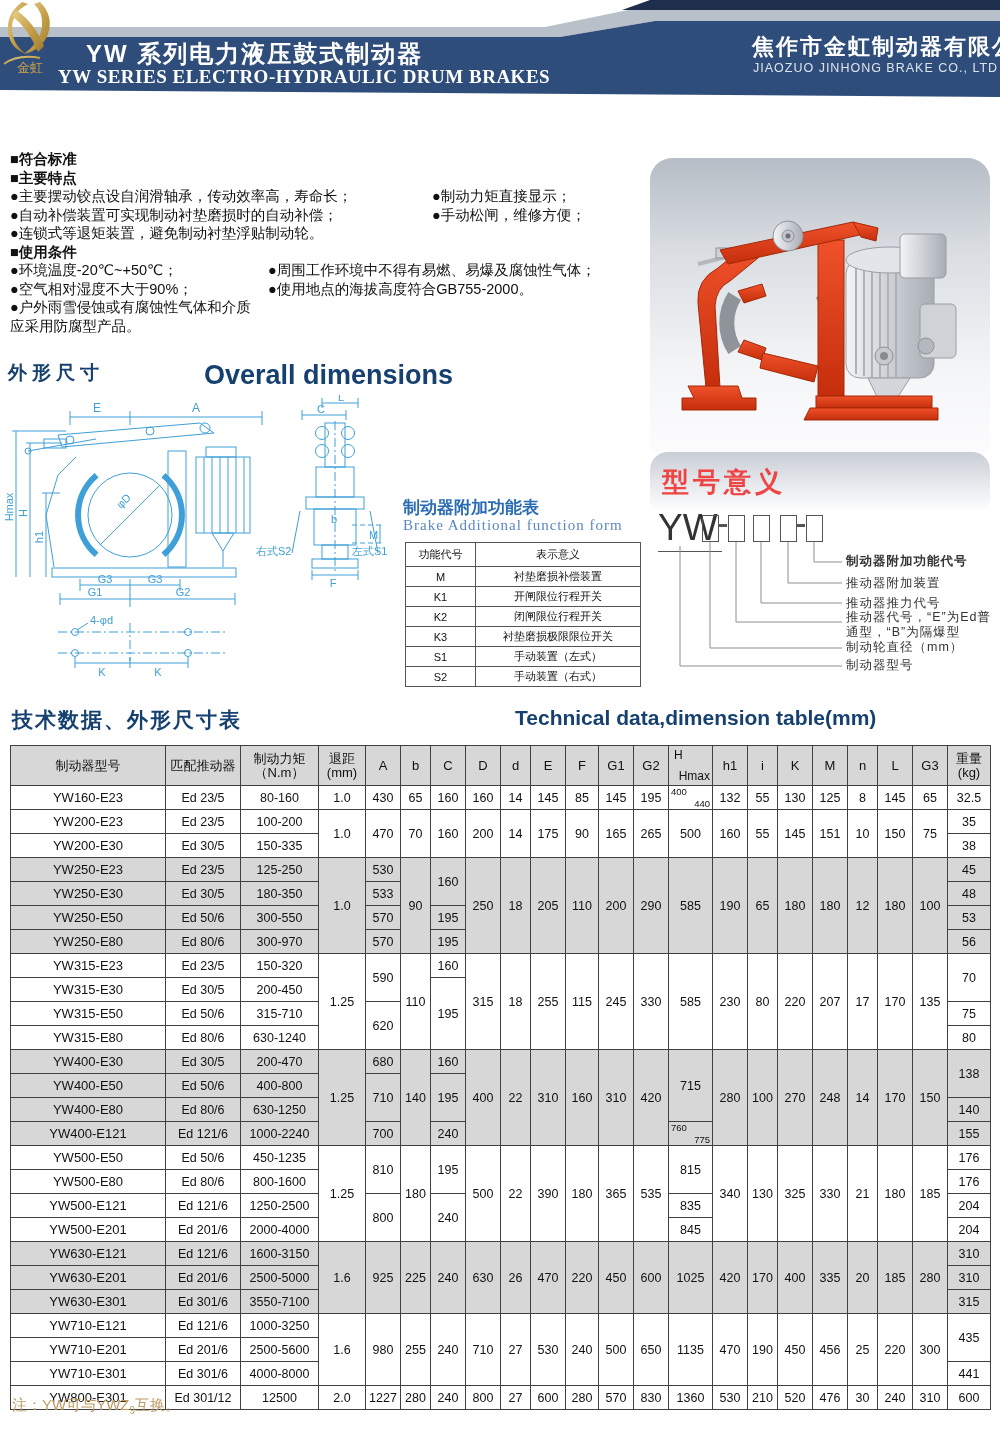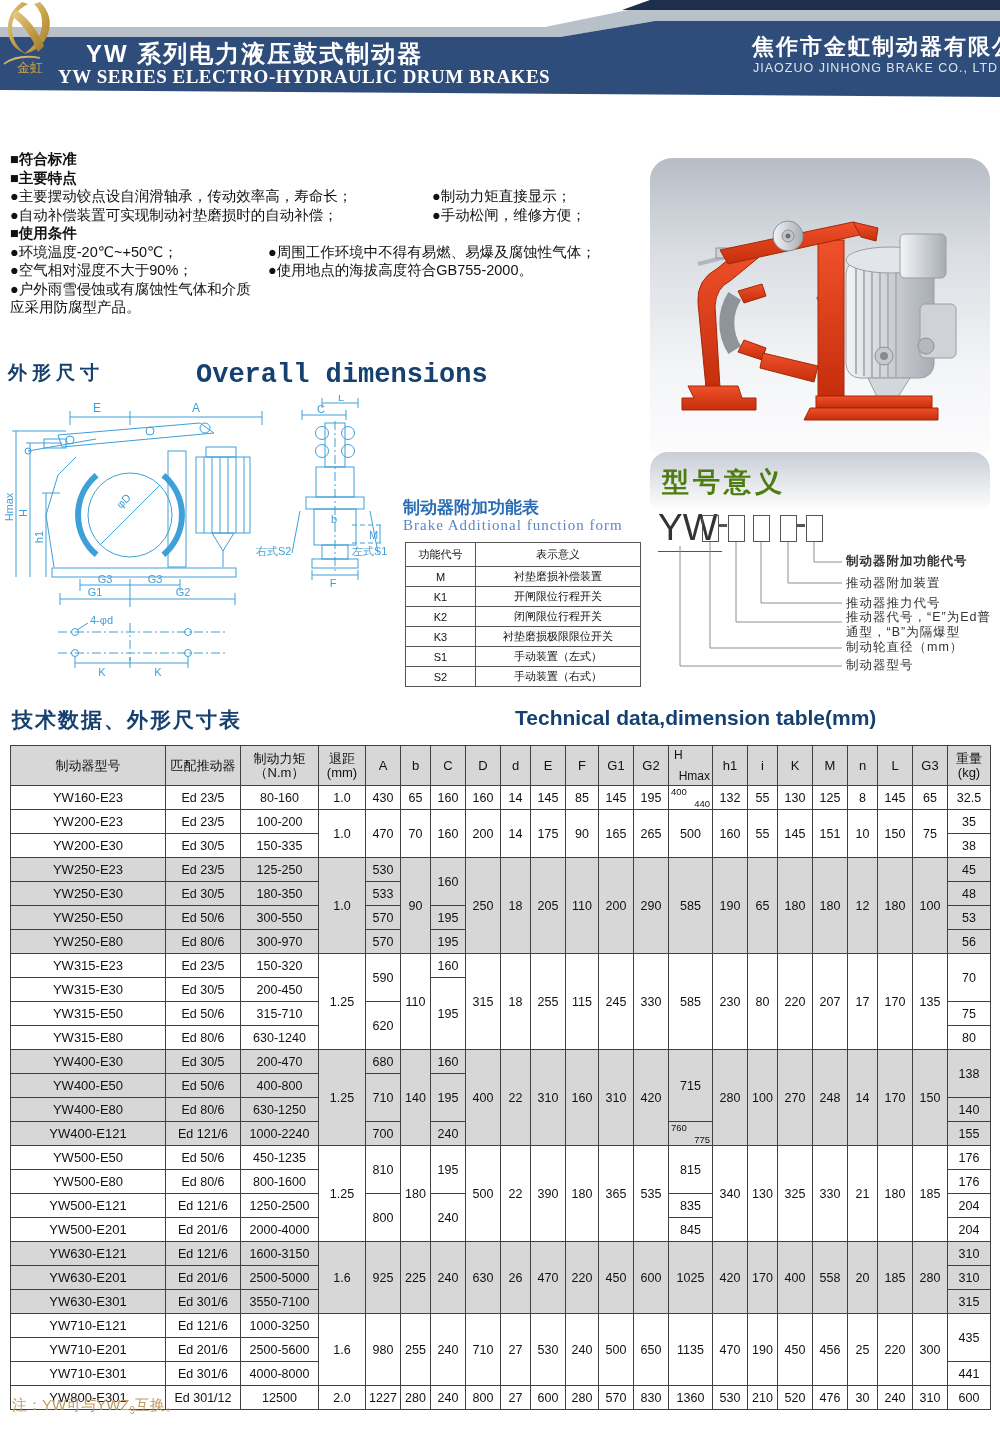--- a/index.html
+++ b/index.html
@@ -31,31 +31,31 @@
   #func-table{position:absolute;left:405px;top:542px;border-collapse:collapse;table-layout:fixed;width:235px;}
   #func-table th,#func-table td{border:1px solid #555;font-size:11px;font-weight:normal;text-align:center;padding:0;}
   #func-table thead tr{height:24px;}
   #func-table tbody tr{height:20px;}
   
   #photo-panel{position:absolute;left:650px;top:158px;width:340px;height:304px;border-radius:22px;
                background:linear-gradient(180deg,#b6bdc6 0%,#d9dde2 30%,#f4f5f7 70%,#fdfdfe 100%);}
   #model-panel{position:absolute;left:650px;top:452px;width:348px;height:245px;}
   .model-grad{position:absolute;left:0;top:0;width:340px;height:66px;border-radius:18px;
               background:linear-gradient(180deg,#c9ced6 0%,rgba(255,255,255,0) 90%);}
-  #model-title{position:absolute;left:12px;top:12px;font-size:27px;font-weight:bold;color:#4d7c0f;letter-spacing:4px;}
+  #model-title{position:absolute;left:12px;top:12px;font-size:27px;font-weight:bold;color:#ef4444;letter-spacing:4px;}
   .yw{position:absolute;left:8px;top:55px;font-size:37px;color:#333;border-bottom:1.5px solid #555;padding:0 4px 2px 0;}
   .mbox{position:absolute;top:63px;width:15px;height:25px;border:1.5px solid #555;}
   .mdash{position:absolute;top:72px;width:8px;height:2.5px;background:#555;}
   #model-leads{position:absolute;left:0;top:0;}
   .model-label{position:absolute;left:196px;width:152px;font-size:12.5px;color:#333;line-height:15px;letter-spacing:1px;}
   
   #tech-cn{left:12px;top:706px;font-size:21px;letter-spacing:2px;}
   #tech-en{left:515px;top:706px;font-size:21px;}
   #dims-cn{left:8px;top:360px;font-size:19px;letter-spacing:5px;}
-  #dims-en{left:196px;top:360px;font-size:27px;font-family:Liberation Mono, monospace;}
+  #dims-en{left:204px;top:360px;font-size:27px;}
   #main-table{position:absolute;left:10px;top:745px;border-collapse:collapse;table-layout:fixed;width:980px;}
   #main-table th,#main-table td{border:1px solid #404040;text-align:center;vertical-align:middle;
       padding:0;font-size:12.5px;font-weight:normal;white-space:nowrap;overflow:hidden;background:#fff;}
   #main-table thead tr{height:40px;}
   #main-table tbody tr{height:24px;}
   #main-table thead th{background:#d7d7d7;font-size:13px;}
   #main-table .shade td{background:#d7d7d7;}
   #main-table td:first-child{font-size:13px;}
   .hl2{display:block;line-height:14px;}
   .diag{position:relative;
@@ -102,20 +102,23 @@
   <div id="specs">
       <div class="spec-title">■符合标准</div>
       <div class="spec-title">■主要特点</div>
       <div class="spec-row">
         <span class="spec-left" style="width: 422px;">●主要摆动铰点设自润滑轴承，传动效率高，寿命长；</span>
         <span>●制动力矩直接显示；</span>
       </div>
       <div class="spec-row">
         <span class="spec-left" style="width: 422px;">●自动补偿装置可实现制动衬垫磨损时的自动补偿；</span>
         <span>●手动松闸，维修方便；</span>
+      </div>
+      <div class="spec-row">
+        <span class="spec-left" style="width: 422px;">●连锁式等退矩装置，避免制动衬垫浮贴制动轮。</span>
       </div>
       <div class="spec-title">■使用条件</div>
       <div class="spec-row">
         <span class="spec-left" style="width: 258px;">●环境温度-20℃~+50℃；</span>
         <span>●周围工作环境中不得有易燃、易爆及腐蚀性气体；</span>
       </div>
       <div class="spec-row">
         <span class="spec-left" style="width: 258px;">●空气相对湿度不大于90%；</span>
         <span>●使用地点的海拔高度符合GB755-2000。</span>
       </div>
@@ -684,21 +687,21 @@
           <td rowspan="3">630</td>
           <td rowspan="3">26</td>
           <td rowspan="3">470</td>
           <td rowspan="3">220</td>
           <td rowspan="3">450</td>
           <td rowspan="3">600</td>
           <td rowspan="3">1025</td>
           <td rowspan="3">420</td>
           <td rowspan="3">170</td>
           <td rowspan="3">400</td>
-          <td rowspan="3">558</td>
+          <td rowspan="3">335</td>
           <td rowspan="3">20</td>
           <td rowspan="3">185</td>
           <td rowspan="3">280</td>
           <td>310</td>
         </tr>
         <tr class="shade">
           <td>YW630-E201</td>
           <td>Ed 201/6</td>
           <td>2500-5000</td>
           <td>310</td>

